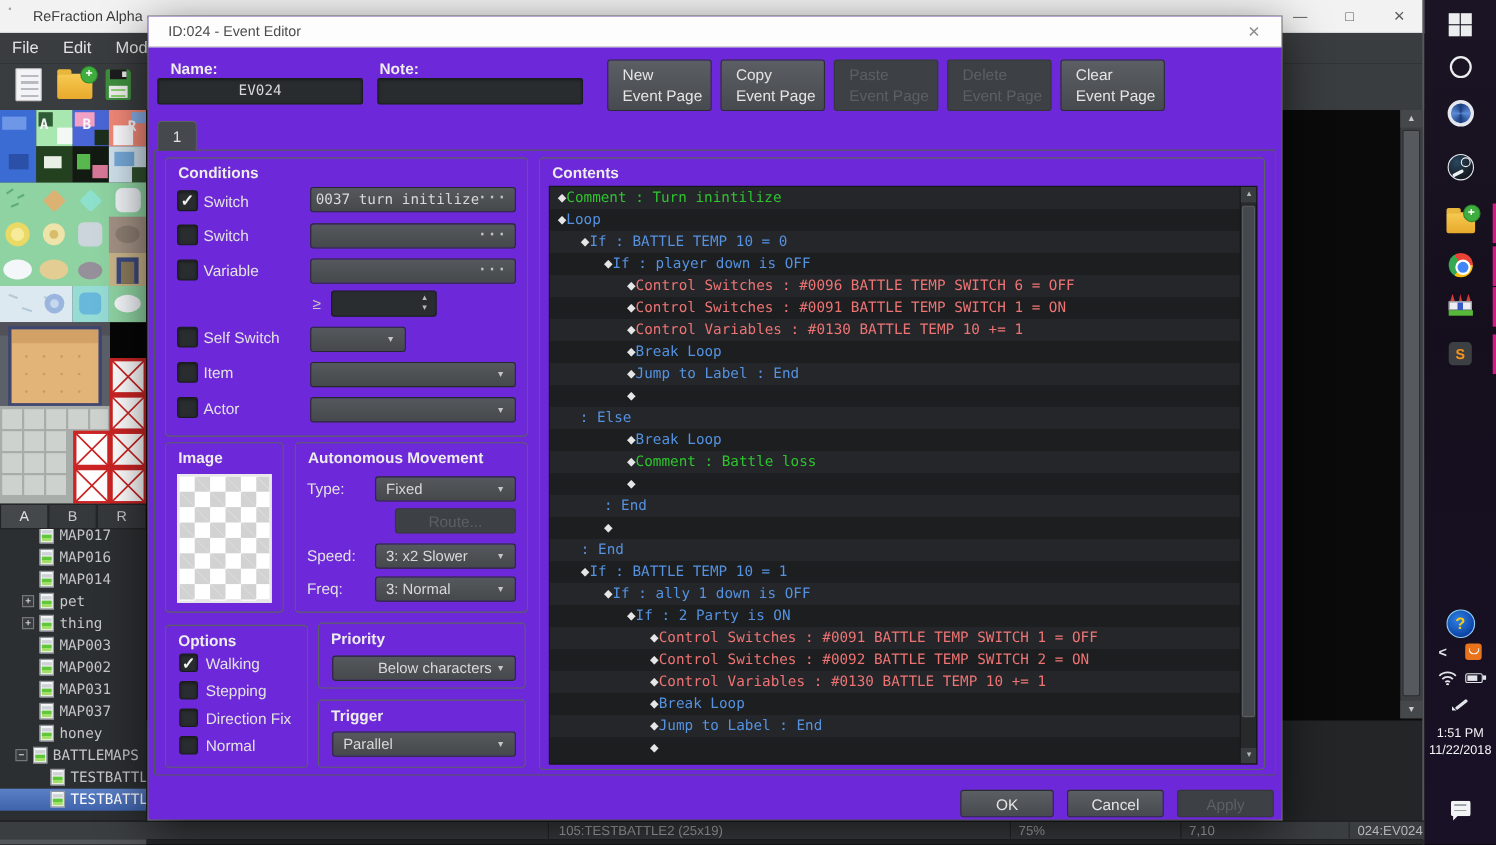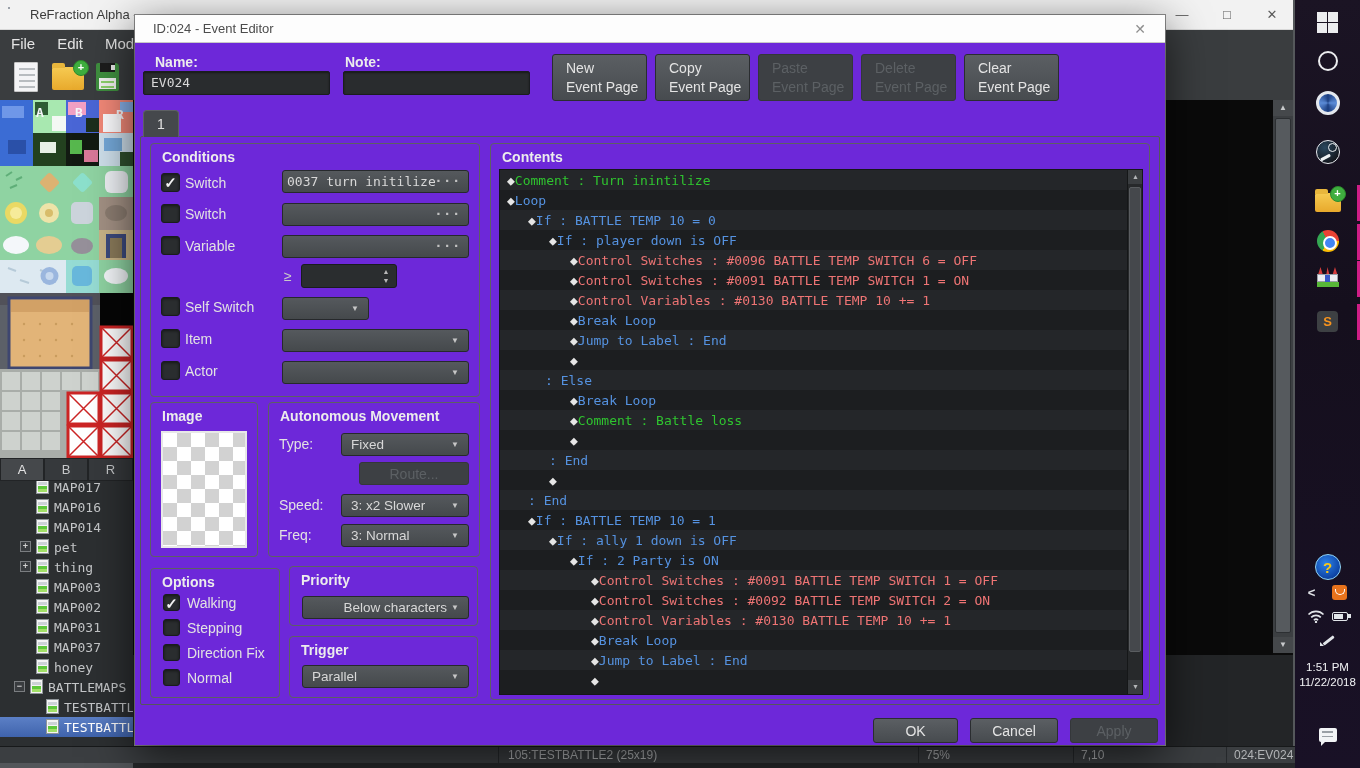--- a/index.html
+++ b/index.html
@@ -358,21 +358,21 @@
       </div>
   </div>
 
   <div class="dialog">
     <div class="dlg-titlebar">
       <span class="dlg-title">ID:024 - Event Editor</span>
       <span class="dlg-close">✕</span>
     </div>
 
     <span class="blbl abs" style="left:20px;top:39px;">Name:</span>
-    <div class="input abs" style="left:8px;top:56px;width:187px;height:24px;">EV024</div>
+    <div class="input abs" style="left:8px;top:56px;width:187px;height:24px;text-align:center;">EV024</div>
     <span class="blbl abs" style="left:210px;top:39px;">Note:</span>
     <div class="input abs" style="left:208px;top:56px;width:187px;height:24px;"></div>
 
     <div id="page-buttons">
         <div class="btn pagebtn" style="left: 417px;">
           <div>New</div>
           <div>Event Page</div>
         </div>
         <div class="btn pagebtn" style="left: 520px;">
           <div>Copy</div>
@@ -502,21 +502,21 @@
             <div class="crow" style="padding-left: 7px;"><span class="diamond">◆</span><span class="c-green">Comment : Turn inintilize</span></div>
             <div class="crow" style="padding-left: 7px;"><span class="diamond">◆</span><span class="c-blue">Loop</span></div>
             <div class="crow" style="padding-left: 28px;"><span class="diamond">◆</span><span class="c-blue">If : BATTLE TEMP 10 = 0</span></div>
             <div class="crow" style="padding-left: 49px;"><span class="diamond">◆</span><span class="c-blue">If : player down is OFF</span></div>
             <div class="crow" style="padding-left: 70px;"><span class="diamond">◆</span><span class="c-red">Control Switches : #0096 BATTLE TEMP SWITCH 6 = OFF</span></div>
             <div class="crow" style="padding-left: 70px;"><span class="diamond">◆</span><span class="c-red">Control Switches : #0091 BATTLE TEMP SWITCH 1 = ON</span></div>
             <div class="crow" style="padding-left: 70px;"><span class="diamond">◆</span><span class="c-red">Control Variables : #0130 BATTLE TEMP 10 += 1</span></div>
             <div class="crow" style="padding-left: 70px;"><span class="diamond">◆</span><span class="c-blue">Break Loop</span></div>
             <div class="crow" style="padding-left: 70px;"><span class="diamond">◆</span><span class="c-blue">Jump to Label : End</span></div>
             <div class="crow" style="padding-left: 70px;"><span class="diamond">◆</span><span class="c-white"></span></div>
-            <div class="crow" style="padding-left: 45px; align-items: center;"><span class="c-blue">: Else</span></div>
+            <div class="crow" style="padding-left: 27px; align-items: center;"><span class="c-blue">: Else</span></div>
             <div class="crow" style="padding-left: 70px;"><span class="diamond">◆</span><span class="c-blue">Break Loop</span></div>
             <div class="crow" style="padding-left: 70px;"><span class="diamond">◆</span><span class="c-green">Comment : Battle loss</span></div>
             <div class="crow" style="padding-left: 70px;"><span class="diamond">◆</span><span class="c-white"></span></div>
             <div class="crow" style="padding-left: 49px;"><span class="c-blue">: End</span></div>
             <div class="crow" style="padding-left: 49px;"><span class="diamond">◆</span><span class="c-white"></span></div>
             <div class="crow" style="padding-left: 28px;"><span class="c-blue">: End</span></div>
             <div class="crow" style="padding-left: 28px;"><span class="diamond">◆</span><span class="c-blue">If : BATTLE TEMP 10 = 1</span></div>
             <div class="crow" style="padding-left: 49px;"><span class="diamond">◆</span><span class="c-blue">If : ally 1 down is OFF</span></div>
             <div class="crow" style="padding-left: 70px;"><span class="diamond">◆</span><span class="c-blue">If : 2 Party is ON</span></div>
             <div class="crow" style="padding-left: 91px;"><span class="diamond">◆</span><span class="c-red">Control Switches : #0091 BATTLE TEMP SWITCH 1 = OFF</span></div>

